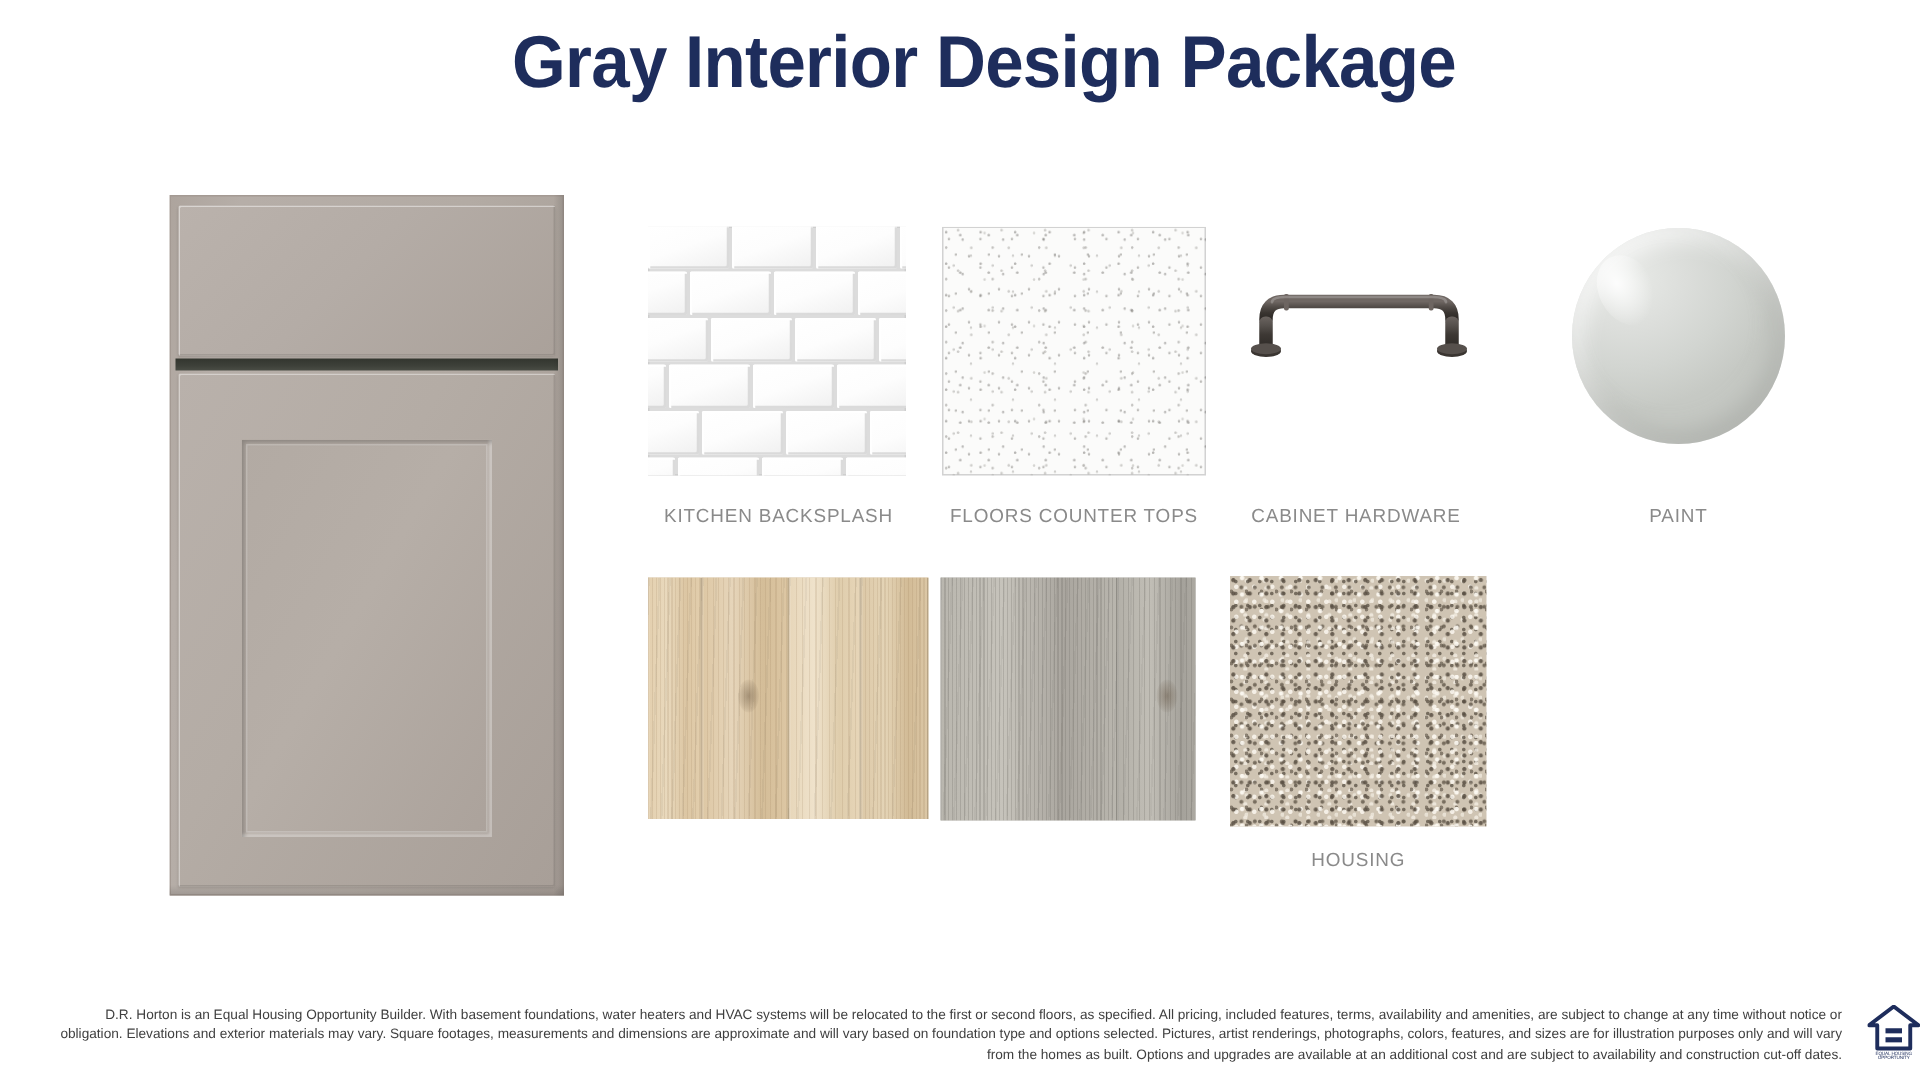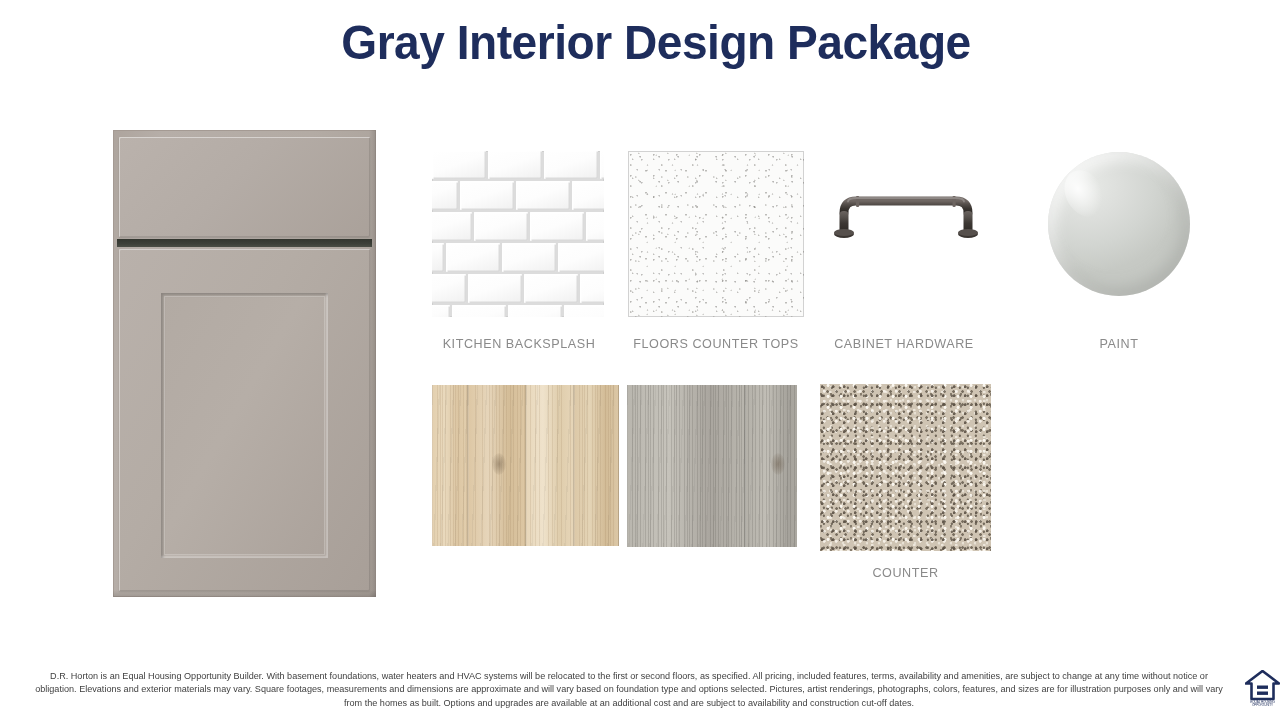--- a/index.html
+++ b/index.html
@@ -260,21 +260,21 @@
   
   .footer {
     position: absolute;
     left: 14px;
     top: 670px;
     width: 1198px;
     font-family: "Liberation Sans", sans-serif;
     font-size: 9.1px;
     line-height: 13.4px;
     color: #3f3f3f;
-    text-align: center;
+    text-align: right;
   }
 
   .eho-logo {
     position: absolute;
     left: 1229px;
     top: 670px;
     width: 35px;
     height: 38px;
   }
   .eho-text {
@@ -425,21 +425,21 @@
         <div class="plank" style="left: 118px; width: 62px; background: linear-gradient(90deg, rgb(179, 176, 168) 0%, rgb(193, 190, 182) 35%, rgb(165, 162, 155) 70%, rgb(179, 176, 168) 100%); box-shadow: rgba(0, 0, 0, 0.14) -1px 0px 0px inset, rgba(255, 255, 255, 0.22) 1px 0px 0px inset;">
           <div style="position: absolute; inset: 0px; background-image: repeating-linear-gradient(90deg, rgba(95, 92, 86, 0.22) 0px, rgba(95, 92, 86, 0.22) 0.8px, transparent 0.8px, transparent 3.5px), repeating-linear-gradient(92deg, rgba(0, 0, 0, 0.043) 0px, rgba(0, 0, 0, 0.043) 1.2px, transparent 1.2px, transparent 9px);"></div>
           <div style="position: absolute; left: 26.04px; top: 68px; width: 14px; height: 22px; border-radius: 50%; background: radial-gradient(rgba(90, 72, 52, 0.42) 0%, rgba(90, 72, 52, 0.14) 55%, transparent 78%);"></div>
         </div>
       </div>
   </div>
 
   <div class="swatch carpet">
     <div class="carpet-tex"></div>
   </div>
-  <div class="caption cap-carpet">COUNTER</div>
+  <div class="caption cap-carpet">HOUSING</div>
 
   <div class="footer">D.R. Horton is an Equal Housing Opportunity Builder. With basement foundations, water heaters and HVAC systems will be relocated to the first or second floors, as specified. All pricing, included features, terms, availability and amenities, are subject to change at any time without notice or obligation. Elevations and exterior materials may vary. Square footages, measurements and dimensions are approximate and will vary based on foundation type and options selected. Pictures, artist renderings, photographs, colors, features, and sizes are for illustration purposes only and will vary from the homes as built. Options and upgrades are available at an additional cost and are subject to availability and construction cut-off dates.</div>
 
   <div class="eho-logo">
     <svg width="35" height="31" viewBox="0 0 35 31">
       <path d="M17.5 1 L34 13.5 L28.5 13.5 L28.5 29 L6.5 29 L6.5 13.5 L1 13.5 Z" fill="none" stroke="#1e2d5c" stroke-width="2.6" stroke-linejoin="round"></path>
       <rect x="12" y="15.5" width="11" height="3.4" fill="#1e2d5c"></rect>
       <rect x="12" y="21.5" width="11" height="3.4" fill="#1e2d5c"></rect>
     </svg>
     <div class="eho-text">EQUAL HOUSING

